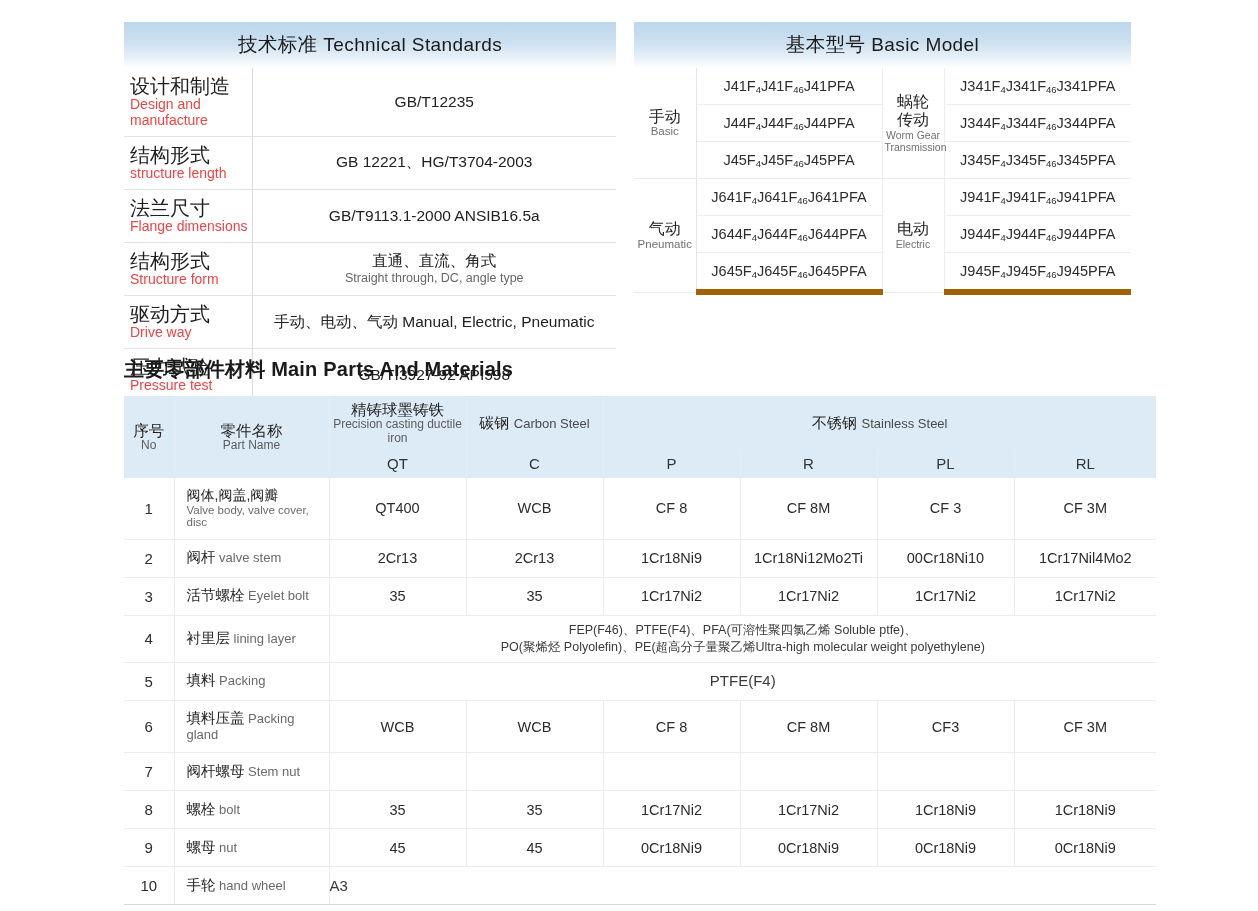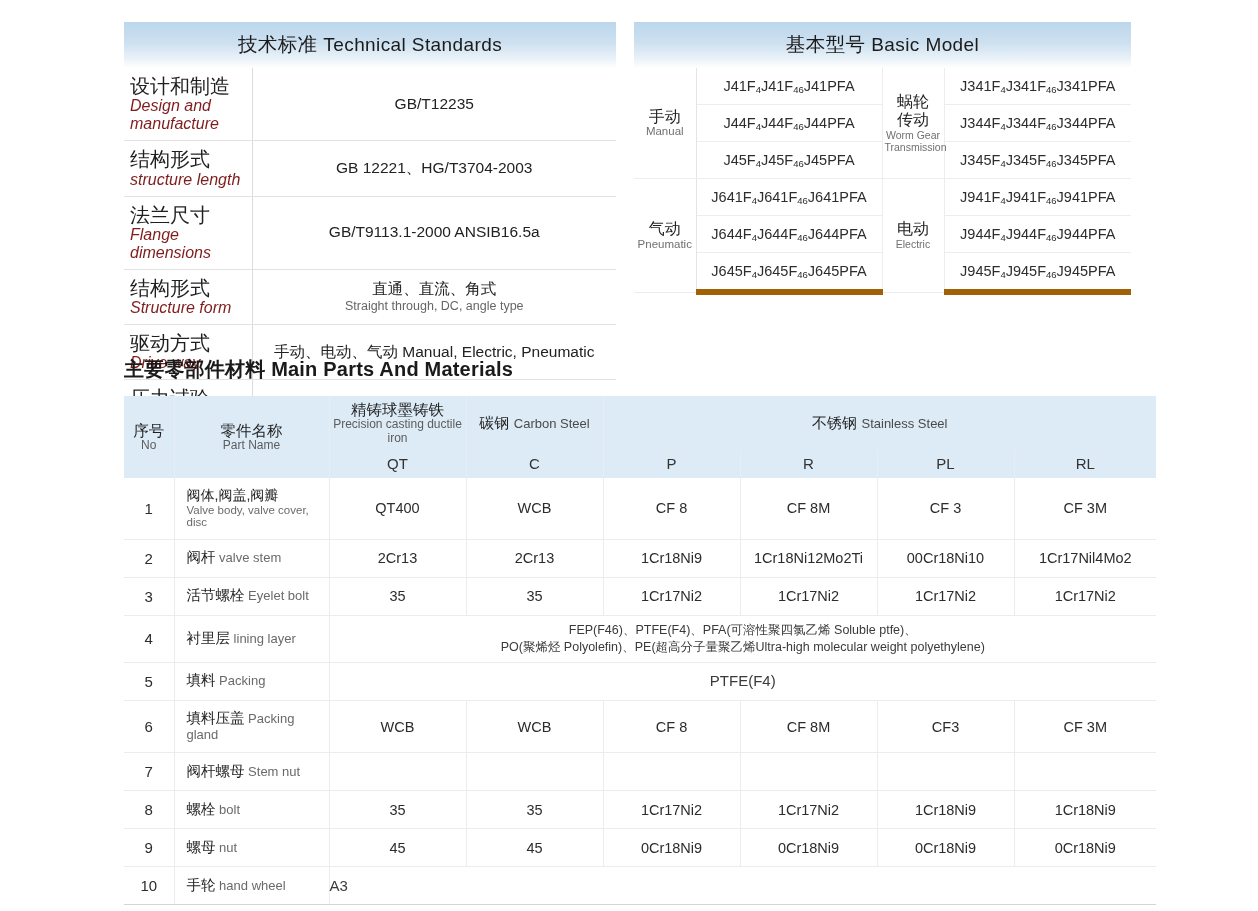--- a/index.html
+++ b/index.html
@@ -32,21 +32,21 @@
 
   
   .ts { position: absolute; left: 124px; top: 22px; width: 492px; }
   .ts table td { border-bottom: 1px solid #e2e2e2; font-size: 15px; }
   .ts table tr:last-child td { border-bottom: 1px solid #c9c9c9; }
   .ts .lbl {
     width: 128px; padding: 7px 0 7px 6px; line-height: 1.12;
     border-right: 1px solid #dcdcdc;
   }
   .ts .lbl .cn { font-size: 20px; color: #1f1f1f; display: block; }
-  .ts .lbl .en { font-size: 16px; color: #7f1d1d; display: block; font-style: italic; }
+  .ts .lbl .en { font-size: 14px; color: #ef4444; display: block; }
   .ts .val { text-align: center; padding: 7px 18px; line-height: 1.2; }
   .ts .val .v1 { font-size: 15.5px; color: #222; display: block; }
   .ts .val .v2 { font-size: 12.5px; color: #666; display: block; }
 
   
   .bm { position: absolute; left: 634px; top: 22px; width: 497px; }
   .bm table td {
     border-bottom: 1px solid #ededed;
     border-right: 1px solid #ededed;
     font-size: 14.5px; text-align: center; padding: 10px 2px;
@@ -192,21 +192,21 @@
       <colgroup>
         <col style="width:62px">
           <col style="width:186px">
           <col style="width:62px">
           <col style="width:187px">
       </colgroup>
       <tbody id="bm-body">
           <tr>
             <td class="drive" rowspan="3">
               <span class="cn">手动</span>
-              <span class="en">Manual</span>
+              <span class="en">Basic</span>
             </td>
             <td class="code">J41F<sub>4</sub>J41F<sub>46</sub>J41PFA</td>
             <td class="trans" rowspan="3">
               <span class="cn">蜗轮</span>
               <span class="cn">传动</span>
               <span class="en">Worm Gear</span>
               <span class="en">Transmission</span>
             </td>
             <td class="code lastcol">J341F<sub>4</sub>J341F<sub>46</sub>J341PFA</td>
           </tr>

